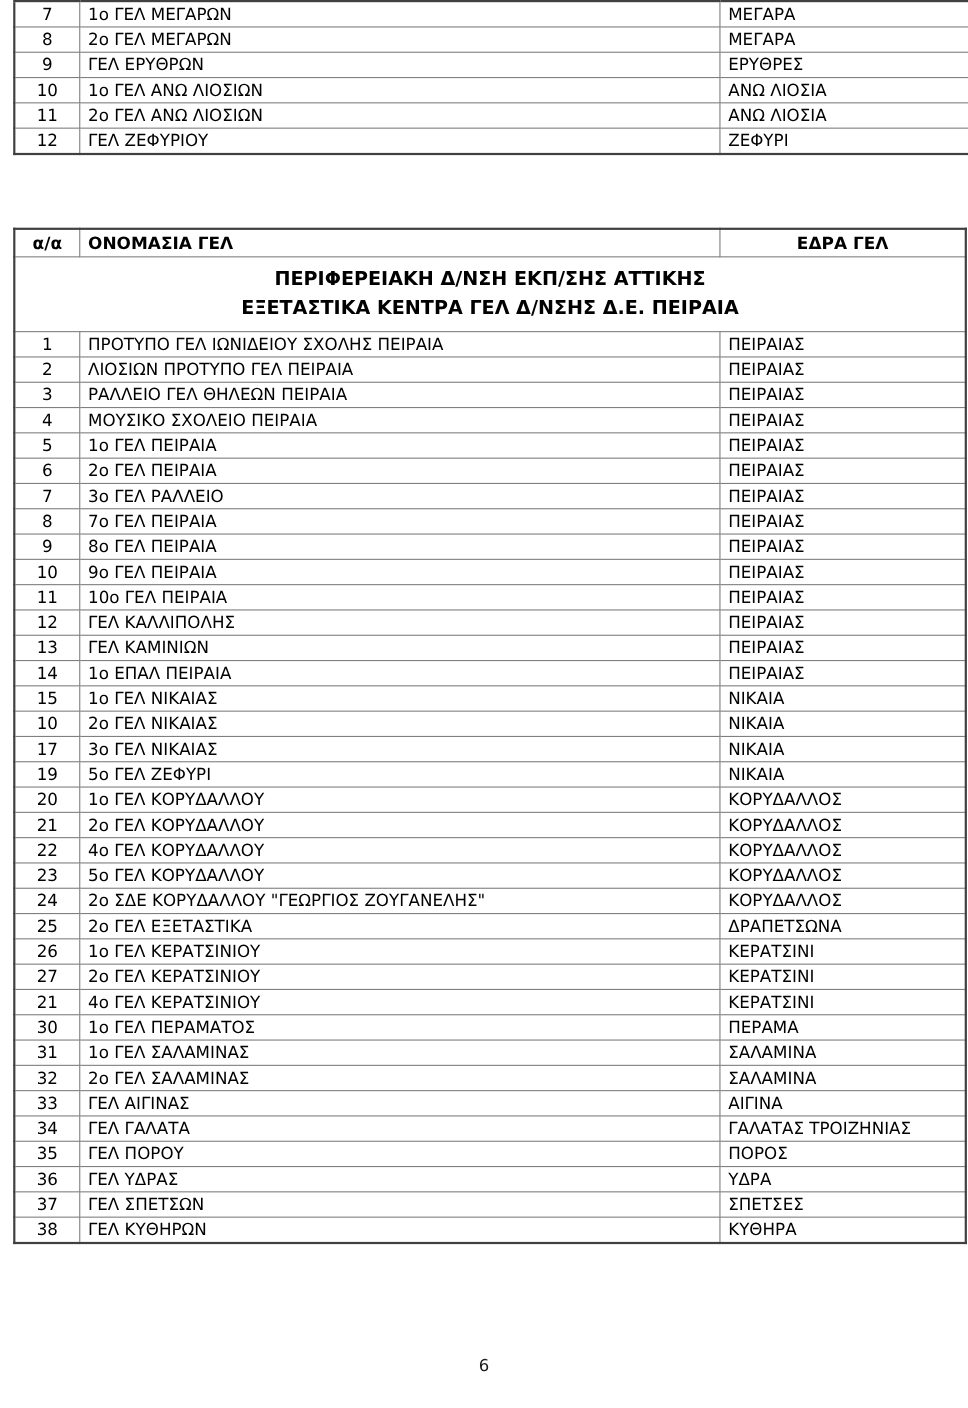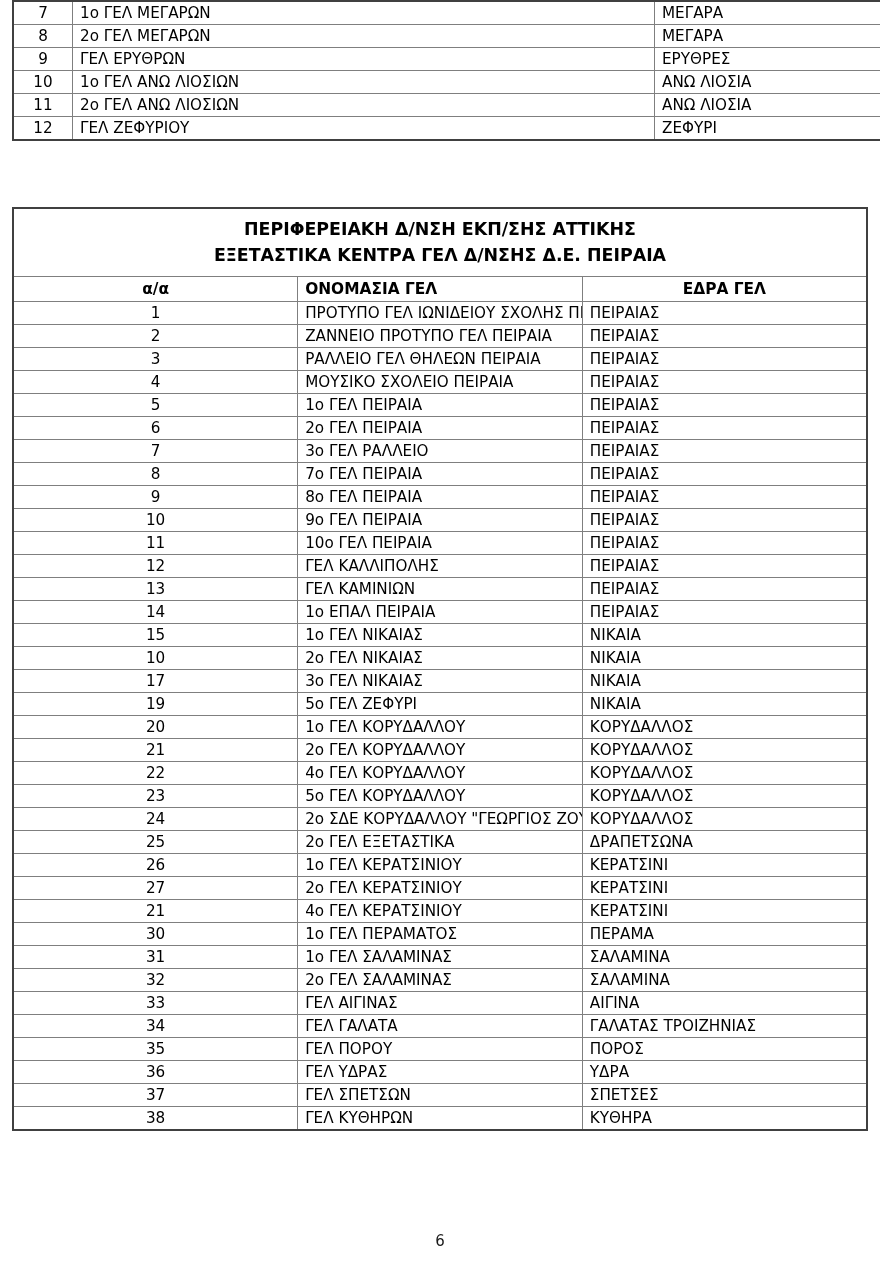--- a/index.html
+++ b/index.html
@@ -148,40 +148,40 @@
           <td class="col-num">12</td>
           <td class="col-name">ΓΕΛ ΖΕΦΥΡΙΟΥ</td>
           <td class="col-seat">ΖΕΦΥΡΙ</td>
         </tr>
       </tbody>
   </table>
 
   <table class="doc-table" id="table-main">
     <thead>
       <tr>
+        <th class="col-num">α/α</th>
+        <th class="col-name">ΟΝΟΜΑΣΙΑ ΓΕΛ</th>
+        <th class="col-seat">ΕΔΡΑ ΓΕΛ</th>
+      </tr>
+      <tr>
         <th colspan="3" class="title-cell">
           <span class="t-line">ΠΕΡΙΦΕΡΕΙΑΚΗ Δ/ΝΣΗ ΕΚΠ/ΣΗΣ ΑΤΤΙΚΗΣ</span>
           <span class="t-line"><span>ΕΞΕΤΑΣΤΙΚΑ ΚΕΝΤΡΑ ΓΕΛ Δ/ΝΣΗΣ </span><span class="t-strong">Δ.Ε. ΠΕΙΡΑΙΑ</span></span>
         </th>
       </tr>
-      <tr>
-        <th class="col-num">α/α</th>
-        <th class="col-name">ΟΝΟΜΑΣΙΑ ΓΕΛ</th>
-        <th class="col-seat">ΕΔΡΑ ΓΕΛ</th>
-      </tr>
     </thead>
     <tbody>
         <tr>
           <td class="col-num">1</td>
           <td class="col-name">ΠΡΟΤΥΠΟ ΓΕΛ ΙΩΝΙΔΕΙΟΥ ΣΧΟΛΗΣ ΠΕΙΡΑΙΑ</td>
           <td class="col-seat">ΠΕΙΡΑΙΑΣ</td>
         </tr>
         <tr>
           <td class="col-num">2</td>
-          <td class="col-name">ΖΑΝΝΕΙΟ ΠΡΟΤΥΠΟ ΓΕΛ ΠΕΙΡΑΙΑ</td>
+          <td class="col-name">ΛΙΟΣΙΩΝ ΠΡΟΤΥΠΟ ΓΕΛ ΠΕΙΡΑΙΑ</td>
           <td class="col-seat">ΠΕΙΡΑΙΑΣ</td>
         </tr>
         <tr>
           <td class="col-num">3</td>
           <td class="col-name">ΡΑΛΛΕΙΟ ΓΕΛ ΘΗΛΕΩΝ ΠΕΙΡΑΙΑ</td>
           <td class="col-seat">ΠΕΙΡΑΙΑΣ</td>
         </tr>
         <tr>
           <td class="col-num">4</td>
           <td class="col-name">ΜΟΥΣΙΚΟ ΣΧΟΛΕΙΟ ΠΕΙΡΑΙΑ</td>

